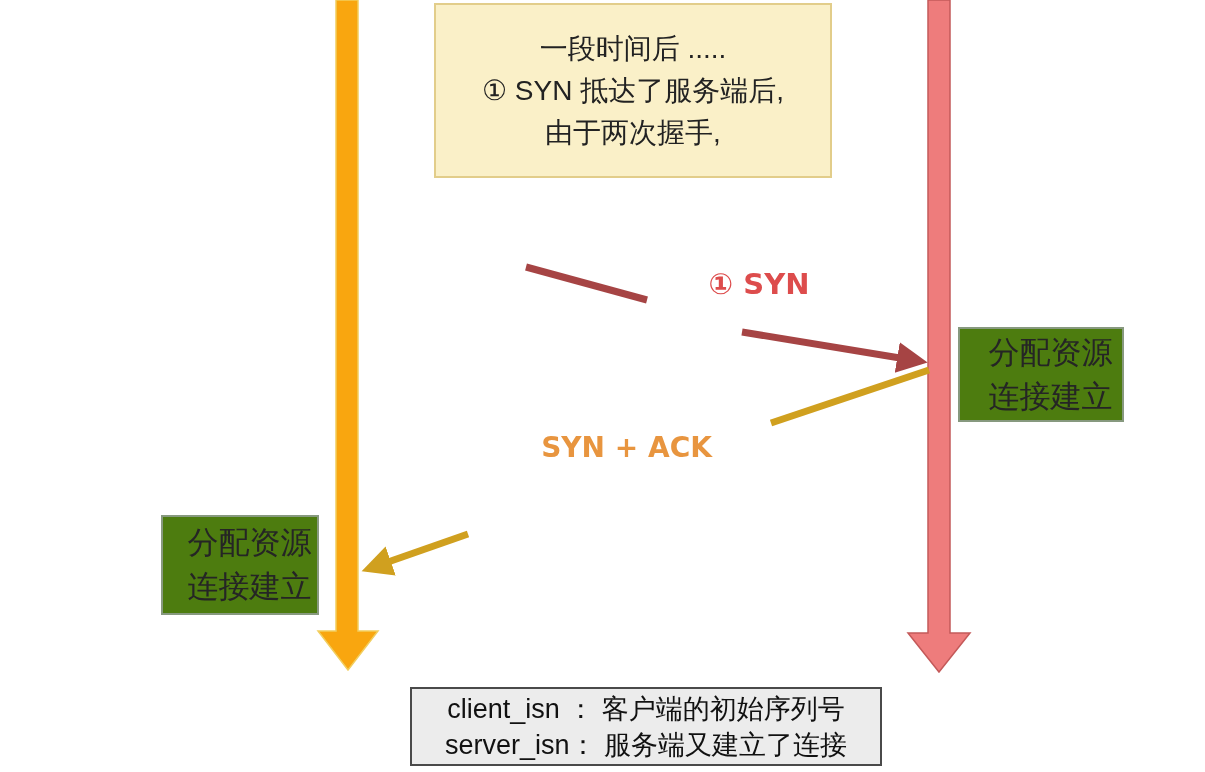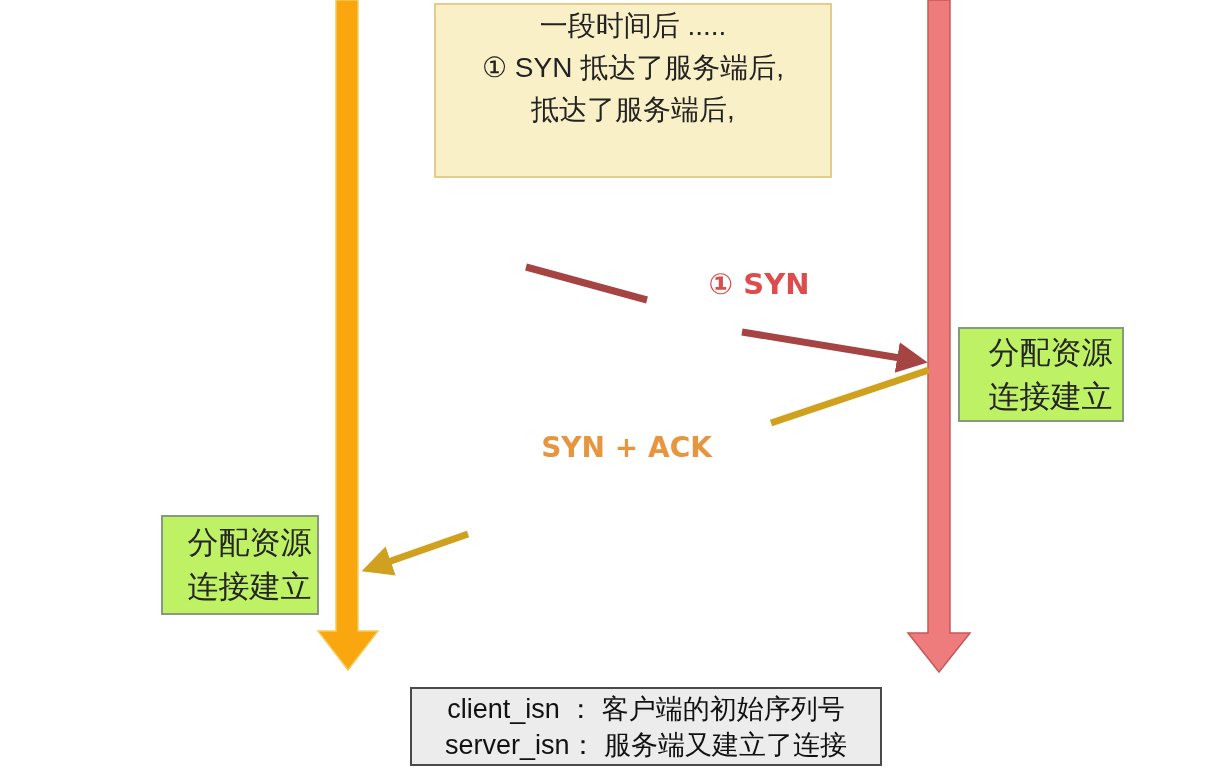--- a/index.html
+++ b/index.html
@@ -18,21 +18,21 @@
   }
   .abs { position: absolute; box-sizing: border-box; }
 
   .note-box {
     left: 434px; top: 3px; width: 398px; height: 175px;
     background: #faf0c8;
     border: 2px solid #e2cd8a;
     color: #222222;
     font-size: 28px; line-height: 42px;
     display: flex; flex-direction: column;
-    align-items: center;
+    justify-content: center; align-items: center;
     text-align: center;
   }
 
   .syn-label {
     left: 574px; top: 265px; width: 370px;
     color: #dd4c4c;
     font-size: 29px; line-height: 38px;
     font-weight: 600;
     text-align: center;
     font-family: "DejaVu Sans", sans-serif;
@@ -41,21 +41,21 @@
   .synack-label {
     left: 439px; top: 430px; width: 375px;
     color: #e8953f;
     font-size: 28px; line-height: 36px;
     font-weight: 600;
     text-align: center;
     font-family: "DejaVu Sans", sans-serif;
   }
 
   .state-box {
-    background: #bef264;
+    background: #4d7c0f;
     border: 2px solid #87997f;
     color: #252525;
     font-size: 31px; line-height: 44px;
     display: flex; flex-direction: column;
     justify-content: center; align-items: center;
     text-align: center;
     padding-left: 19px;
   }
   .state-box.server { left: 958px; top: 327px; width: 166px; height: 95px; }
   .state-box.client { left: 161px; top: 515px; width: 158px; height: 100px; }
@@ -96,21 +96,21 @@
 
     <g stroke="#d0a01f" stroke-width="7" fill="none">
       <line x1="929" y1="370" x2="771" y2="423"></line>
       <line x1="468" y1="534" x2="388" y2="562" marker-end="url(#mGold)"></line>
     </g>
   </svg>
 
   <div class="abs note-box">
     <div>一段时间后 .....</div>
     <div>① SYN 抵达了服务端后,</div>
-    <div>抵达了服务端后,</div>
+    <div>由于两次握手,</div>
   </div>
 
   <div class="abs syn-label">
     <div>① SYN</div>
   </div>
 
   <div class="abs synack-label">
     <div>SYN + ACK</div>
   </div>
 

